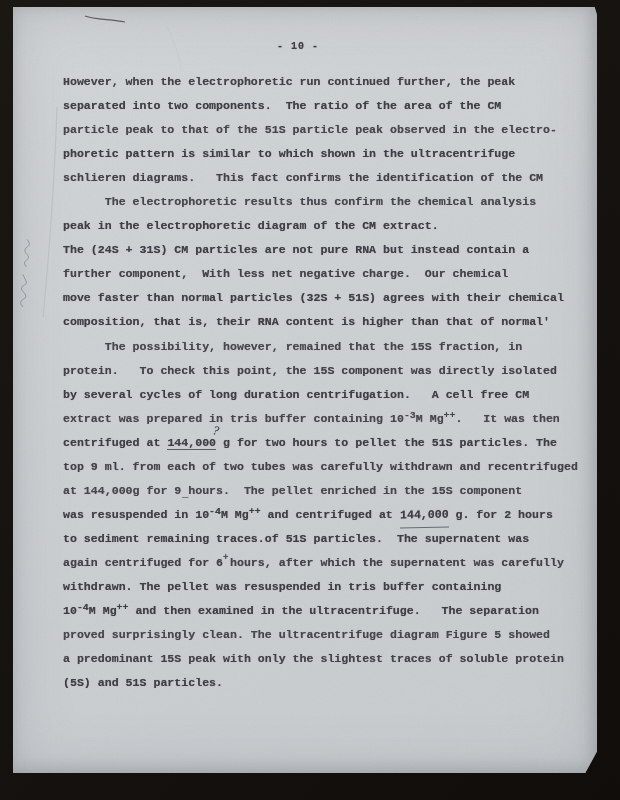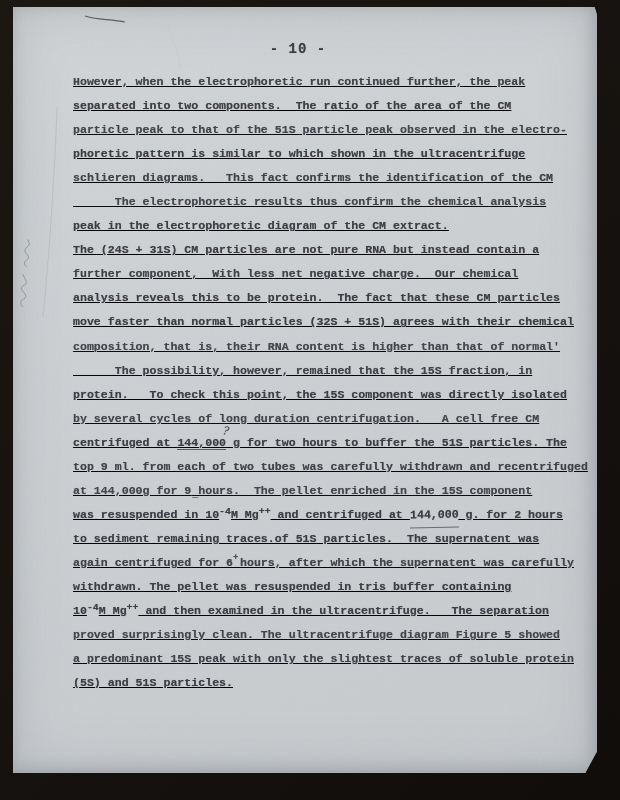--- a/index.html
+++ b/index.html
@@ -35,32 +35,31 @@
     left: 0; top: 0;
     width: 100%; height: 100%;
     pointer-events: none;
   }
   .page-number {
     position: absolute;
     left: 0;
     right: 14px;
     top: 34px;
     text-align: center;
-    font-size: 14px;
+    font-size: 10px;
     font-weight: 700;
     letter-spacing: 1px;
     color: #3e3f46;
     text-shadow: 0 0 0.7px rgba(58, 59, 67, 0.65);
   }
   .text-block {
     position: absolute;
-    left: 60px;
+    left: 50px;
     top: 63px;
     width: 534px;
-    text-decoration: underline;
   }
   .line {
     height: 24.05px;
     line-height: 24.05px;
     font-size: 11.6px;
     font-weight: 700;
     letter-spacing: 0;
     white-space: pre;
     color: #3e3f46;
     text-shadow: 0 0 0.7px rgba(58, 59, 67, 0.6);
@@ -143,27 +142,27 @@
     <div class="text-block">
         <div class="line"><span>However, when the electrophoretic run continued further, the peak</span></div>
         <div class="line"><span>separated into two components.  The ratio of the area of the CM</span></div>
         <div class="line"><span>particle peak to that of the 51S particle peak observed in the electro-</span></div>
         <div class="line"><span>phoretic pattern is similar to which shown in the ultracentrifuge</span></div>
         <div class="line"><span>schlieren diagrams.   This fact confirms the identification of the CM</span></div>
         <div class="line"><span>      The electrophoretic results thus confirm the chemical analysis</span></div>
         <div class="line"><span>peak in the electrophoretic diagram of the CM extract.</span></div>
         <div class="line"><span>The (24S + 31S) CM particles are not pure RNA but instead contain a</span></div>
         <div class="line"><span>further component,  With less net negative charge.  Our chemical</span></div>
-        <div class="line"><span>analysis reveals this to be protein.  The fact that these CM particles</span></div>
         <div class="line"><span>move faster than normal particles (32S + 51S) agrees with their chemical</span></div>
         <div class="line"><span>composition, that is, their RNA content is higher than that of normal'</span></div>
         <div class="line"><span>      The possibility, however, remained that the 15S fraction, in</span></div>
         <div class="line"><span>protein.   To check this point, the 15S component was directly isolated</span></div>
         <div class="line"><span>by several cycles of long duration centrifugation.   A cell free CM</span></div>
-        <div class="line"><span>centrifuged at </span><span class="hu">144,000</span><span class="q">?</span><span> g for two hours to buffer the 51S particles. The</span></div>
+        <div class="line"><span>extract was prepared in tris buffer containing 10</span><span class="sup">-3</span><span>M Mg</span><span class="sup">++</span><span>.   It was then</span></div>
+        <div class="line"><span>centrifuged at </span><span class="hu">144,000</span><span class="q">?</span><span> g for two hours to pellet the 51S particles. The</span></div>
         <div class="line"><span>top 9 ml. from each of two tubes was carefully withdrawn and recentrifuged</span></div>
         <div class="line"><span>at 144,000g for 9</span><span class="low">_</span><span> hours.  The pellet enriched in the 15S component</span></div>
         <div class="line"><span>was resuspended in 10</span><span class="sup">-4</span><span>M Mg</span><span class="sup">++</span><span> and centrifuged at </span><span class="hu2">144,000</span><span> g. for 2 hours</span></div>
         <div class="line"><span>to sediment remaining traces.of 51S particles.  The supernatent was</span></div>
         <div class="line"><span>again centrifuged for 6</span><span class="plus">+</span><span> hours, after which the supernatent was carefully</span></div>
         <div class="line"><span>withdrawn. The pellet was resuspended in tris buffer containing</span></div>
         <div class="line"><span>10</span><span class="sup">-4</span><span>M Mg</span><span class="sup">++</span><span> and then examined in the ultracentrifuge.   The separation</span></div>
         <div class="line"><span>proved surprisingly clean. The ultracentrifuge diagram Figure 5 showed</span></div>
         <div class="line"><span>a predominant 15S peak with only the slightest traces of soluble protein</span></div>
         <div class="line"><span>(5S) and 51S particles.</span></div>

